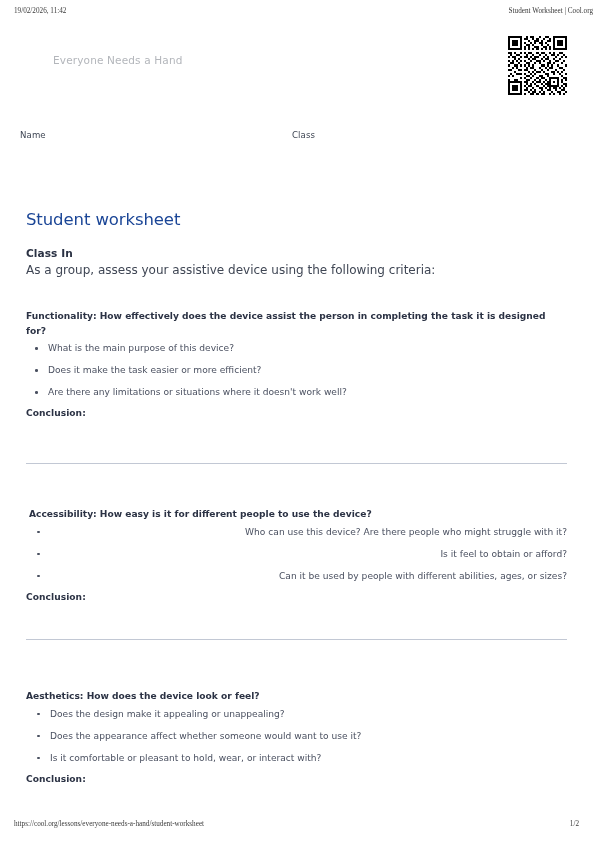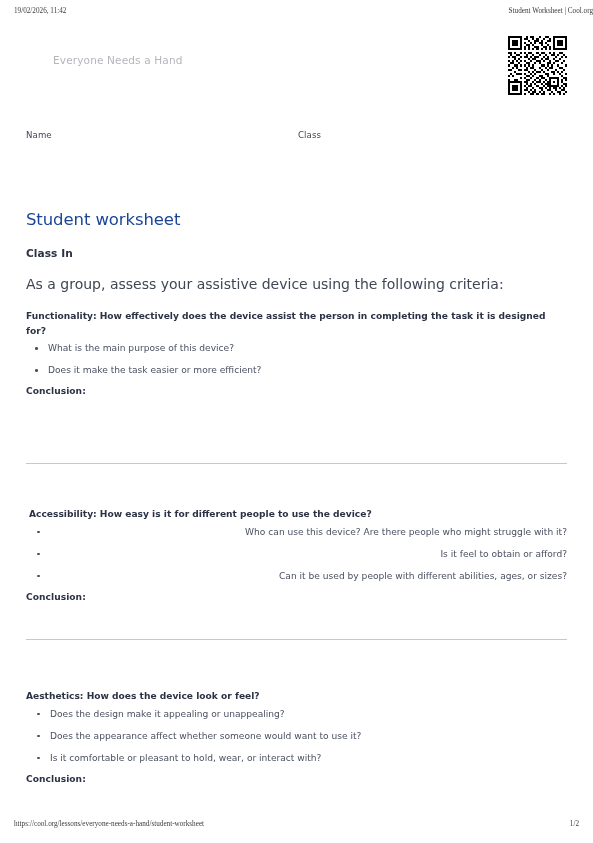--- a/index.html
+++ b/index.html
@@ -95,21 +95,21 @@
     position: absolute;
     right: 0;
     top: 0;
     width: 59px;
     height: 59px;
   }
   .qr svg { display: block; }
 
   .field-row {
     position: absolute;
-    left: 26px;
+    left: 20px;
     top: 130px;
     width: 541px;
     height: 16px;
   }
   .field-label {
     position: absolute;
     top: 0;
     font-size: 8.6px;
     color: #3f4654;
     letter-spacing: 0.1px;
@@ -134,23 +134,23 @@
     top: 238px;
     font-size: 10.6px;
     font-weight: 700;
     color: #2b3244;
     letter-spacing: 0.05px;
   }
 
   .intro {
     position: absolute;
     left: 26px;
-    top: 264px;
+    top: 252px;
     width: 541px;
-    font-size: 14px;
+    font-size: 12px;
     line-height: 13px;
     color: #3f4654;
   }
 
   
   .criteria {
     position: absolute;
     left: 26px;
     width: 541px;
   }
@@ -476,20 +476,21 @@
 
   <h2 class="section-label">Class In</h2>
 
   <p class="intro">As a group, assess your assistive device using the following criteria:</p>
 
   <section class="criteria c0">
     <p class="crit-heading">Functionality: How effectively does the device assist the person in completing the task it is designed for?</p>
     <ul class="crit-list">
       <li><span class="bullet"></span><span>What is the main purpose of this device?</span></li>
       <li><span class="bullet"></span><span>Does it make the task easier or more efficient?</span></li>
+      <li><span class="bullet"></span><span>Are there any limitations or situations where it doesn't work well?</span></li>
     </ul>
     <p class="conclusion">Conclusion:</p>
   </section>
 
   <div class="divider d0"></div>
 
   <section class="criteria c1">
     <p class="crit-heading">Accessibility: How easy is it for different people to use the device?</p>
     <ul class="crit-list">
       <li><span class="bullet"></span><span>Who can use this device? Are there people who might struggle with it?</span></li>

